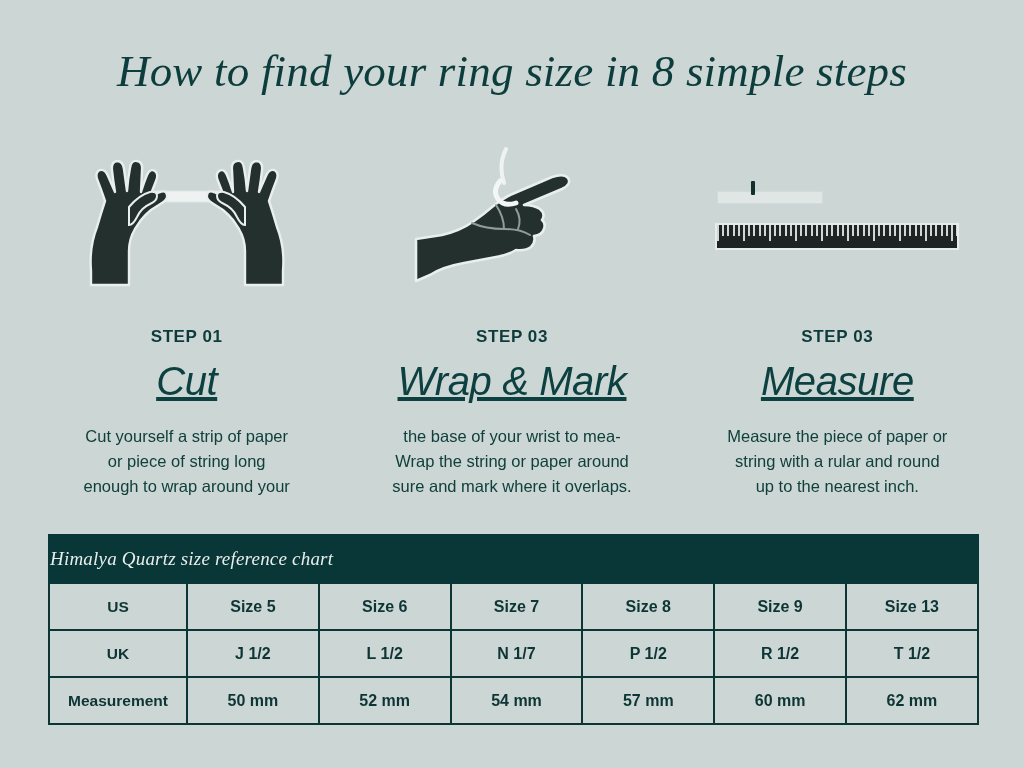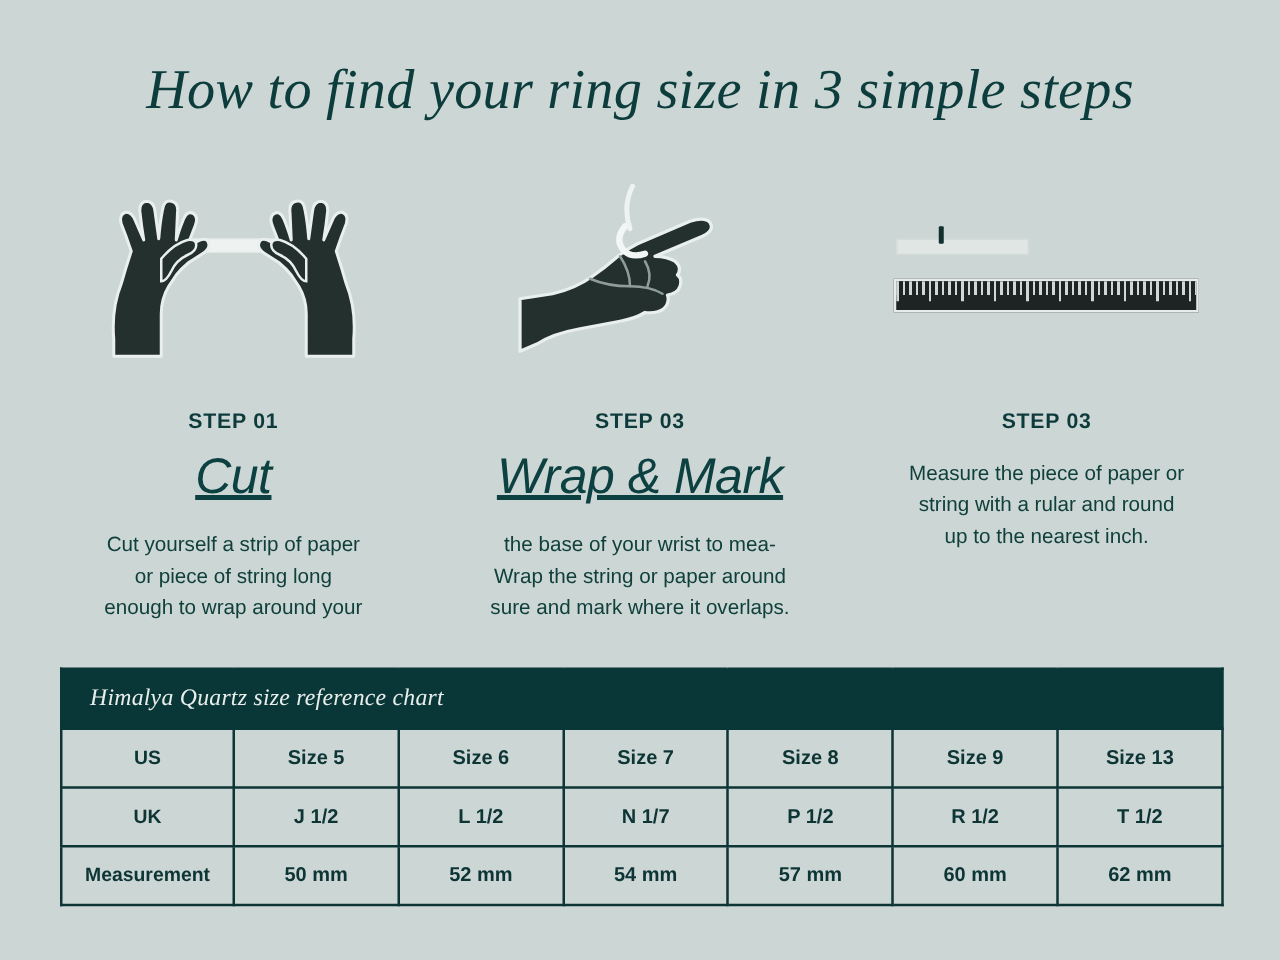--- a/index.html
+++ b/index.html
@@ -114,21 +114,20 @@
 
   #size-table .caption-cell {
     background: #093636;
     border: 2px solid #093636;
     color: #e8eeec;
     font-family: "Liberation Serif", serif;
     font-style: italic;
     font-weight: normal;
     font-size: 19px;
     text-align: left;
-    padding-left: 22px;
     height: 48px;
     letter-spacing: 0.2px;
   }
 
   col.c0 { width: 138px; }
   col.cn { width: 131.8px; }
 
   
   .cut-art { width: 240px; height: 140px; position: relative; }
 
@@ -185,21 +184,21 @@
       #cfd8d6 0px, #cfd8d6 2px,
       transparent 2px, transparent 26px
     );
   }
 
   .hand-svg, .wrap-svg { display: block; }
 </style>
 </head>
 <body>
 
-<div id="page-title">How to find your ring size in 3 simple steps</div>
+<div id="page-title">How to find your ring size in 8 simple steps</div>
 
 <div id="steps">
 
   <div class="step">
     <div class="art">
       <div class="cut-art">
         <svg class="hand-svg" width="240" height="140" viewBox="0 0 240 140" aria-hidden="true">
 
           <rect x="84" y="44" width="72" height="11" fill="#eef2f1" stroke="#dfe6e4" stroke-width="1"></rect>
 
@@ -291,20 +290,21 @@
       <div class="ruler-art">
         <div class="paper-strip"></div>
         <div class="paper-mark"></div>
         <div class="ruler-body">
           <div class="ruler-ticks"></div>
           <div class="ruler-ticks-long"></div>
         </div>
       </div>
     </div>
     <div class="step-num">STEP 03</div>
+    <div class="step-name">Measure</div>
     <div class="step-desc">
       <span>Measure the piece of paper or</span>
       <span>string with a rular and round</span>
       <span>up to the nearest inch.</span>
     </div>
   </div>
 
 </div>
 
 <table id="size-table">

